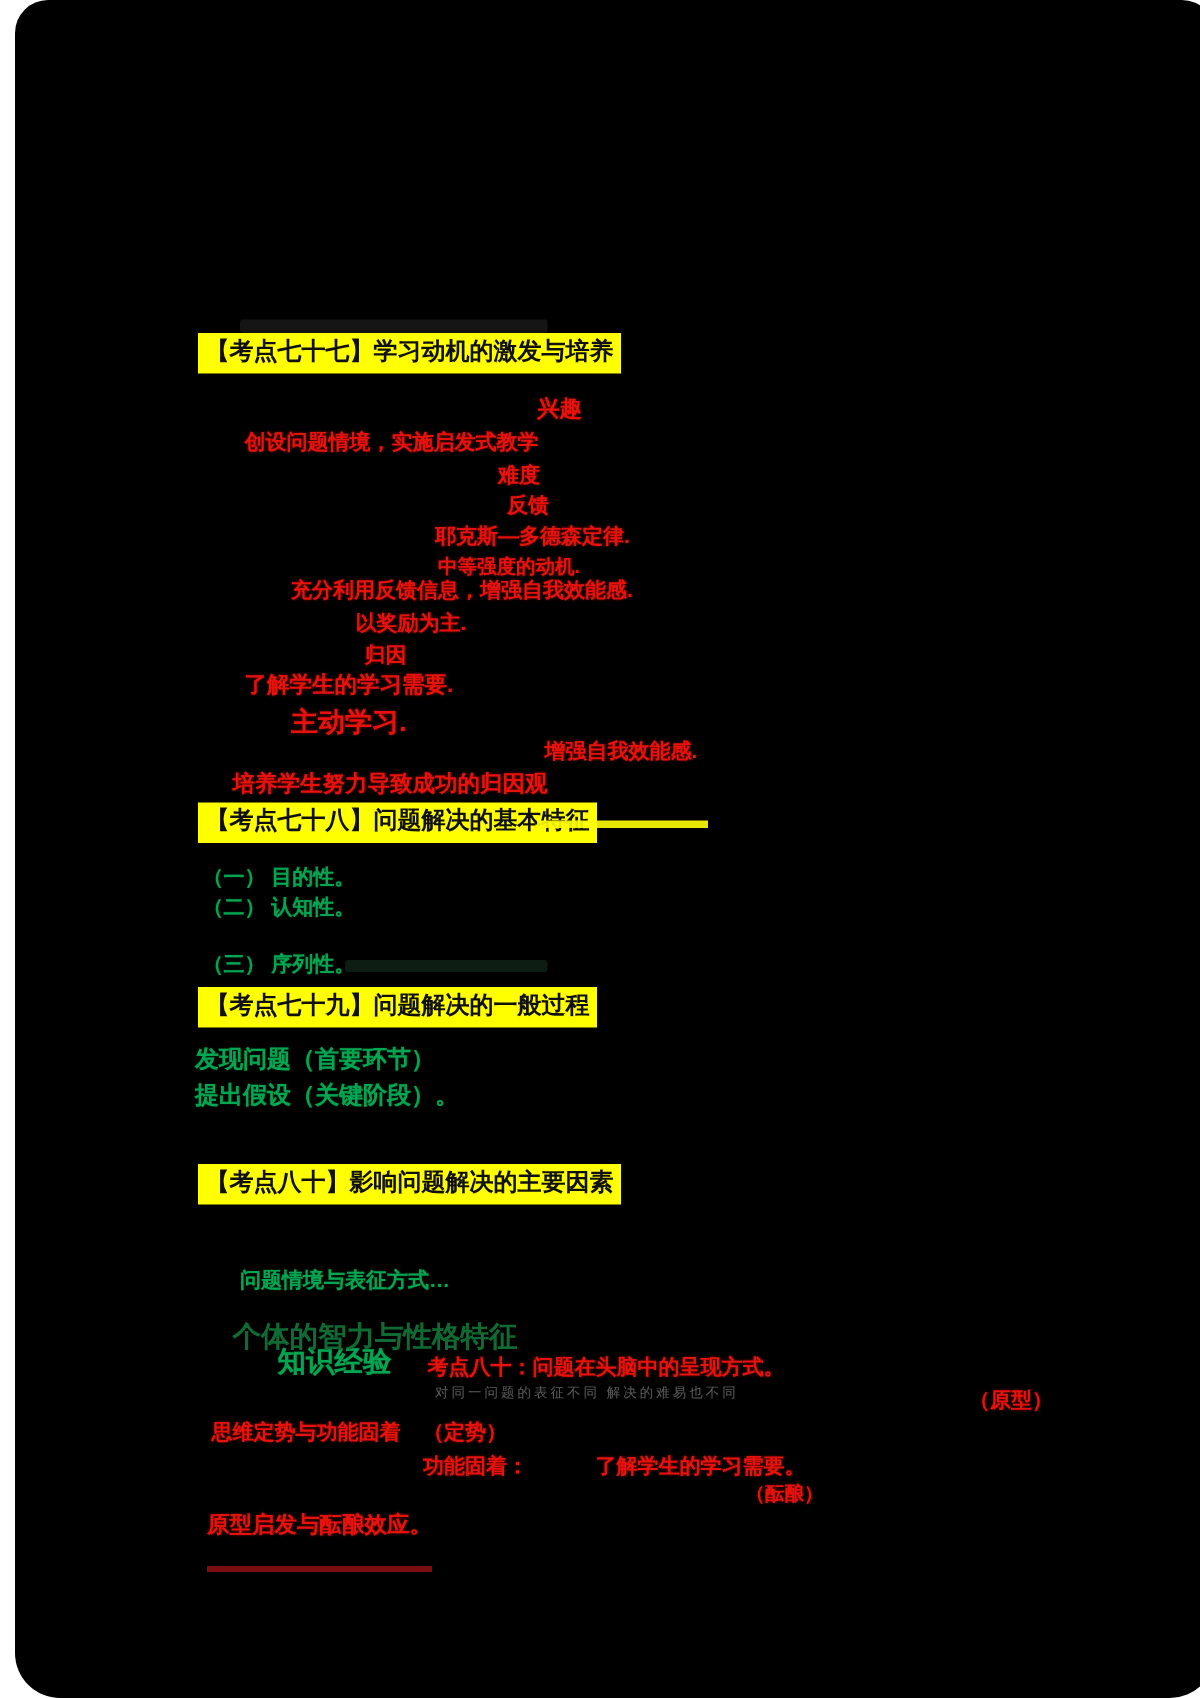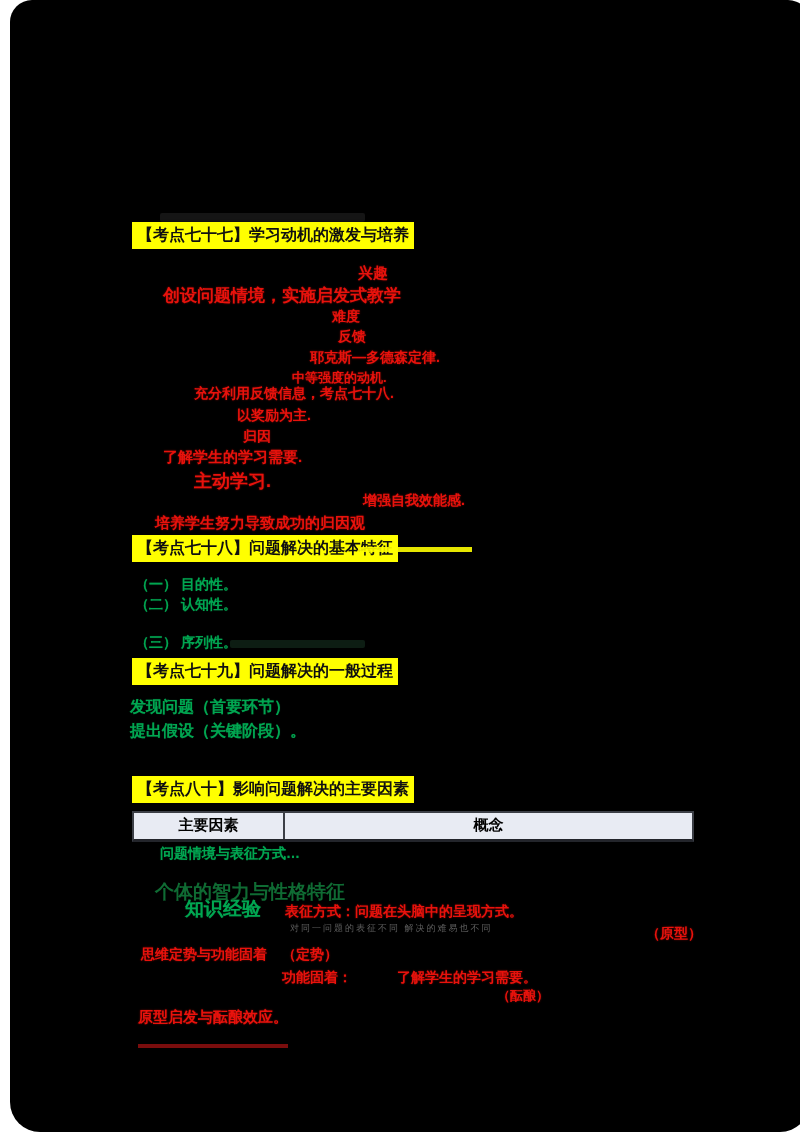--- a/index.html
+++ b/index.html
@@ -88,50 +88,43 @@
 
   <div class="heading h2">【考点七十八】问题解决的基本特征</div>
   <div class="yellow-streak"></div>
 
   <div class="heading h3">【考点七十九】问题解决的一般过程</div>
 
   <div class="dim-strip2"></div>
 
   <div class="heading h4">【考点八十】影响问题解决的主要因素</div>
 
-  <div class="factor-table">
-    <div class="thead">
-      <div class="cell c1">主要因素</div>
-      <div class="cell c2">概念</div>
-    </div>
-    <div class="tbody"></div>
-  </div>
 
 <span class="txt red" style="left: 348px; top: 264px; font-size: 15px;">兴趣</span>
-    <span class="txt red" style="left: 153px; top: 286px; font-size: 17px;">创设问题情境，实施启发式教学</span>
+    <span class="txt red" style="left: 153px; top: 286px; font-size: 14px;">创设问题情境，实施启发式教学</span>
     <span class="txt red" style="left: 322px; top: 308px; font-size: 14px;">难度</span>
     <span class="txt red" style="left: 328px; top: 328px; font-size: 14px;">反馈</span>
-    <span class="txt red" style="left: 270px; top: 349px; font-size: 14px; padding-left: 30px;">耶克斯—多德森定律.</span>
+    <span class="txt red" style="left: 250px; top: 349px; font-size: 14px; padding-left: 30px;">耶克斯—多德森定律.</span>
     <span class="txt red" style="left: 282px; top: 371px; font-size: 13px;">中等强度的动机.</span>
-    <span class="txt red" style="left: 184px; top: 385px; font-size: 14px;">充分利用反馈信息，考点七十八.</span>
+    <span class="txt red" style="left: 184px; top: 385px; font-size: 14px;">充分利用反馈信息，增强自我效能感.</span>
     <span class="txt red" style="left: 227px; top: 407px; font-size: 14px;">以奖励为主.</span>
     <span class="txt red" style="left: 233px; top: 428px; font-size: 14px;">归因</span>
     <span class="txt red" style="left: 153px; top: 448px; font-size: 15px;">了解学生的学习需要.</span>
     <span class="txt red" style="left: 184px; top: 471px; font-size: 18px;">主动学习.</span>
     <span class="txt red" style="left: 353px; top: 492px; font-size: 14px;">增强自我效能感.</span>
     <span class="txt red" style="left: 145px; top: 514px; font-size: 15px;">培养学生努力导致成功的归因观</span>
     <span class="txt green" style="left: 125px; top: 576px; font-size: 14px;">（一） 目的性。</span>
     <span class="txt green" style="left: 125px; top: 596px; font-size: 14px;">（二） 认知性。</span>
     <span class="txt green" style="left: 125px; top: 634px; font-size: 14px;">（三） 序列性。</span>
     <span class="txt green" style="left: 120px; top: 698px; font-size: 16px;">发现问题（首要环节）</span>
     <span class="txt green" style="left: 120px; top: 722px; font-size: 16px;">提出假设（关键阶段）。</span>
     <span class="txt green" style="left: 150px; top: 845px; font-size: 14px;">问题情境与表征方式…</span>
     <span class="txt green" style="left: 175px; top: 898px; font-size: 19px; text-align: right;">知识经验</span>
     <span class="txt dgreen" style="left: 145px; top: 881px; font-size: 19px;">个体的智力与性格特征</span>
-    <span class="txt red" style="left: 275px; top: 903px; font-size: 14px;">表征方式：问题在头脑中的呈现方式。</span>
+    <span class="txt red" style="left: 275px; top: 903px; font-size: 14px;">考点八十：问题在头脑中的呈现方式。</span>
     <span class="txt gray" style="left: 280px; top: 923px; font-size: 9px;">对同一问题的表征不同 解决的难易也不同</span>
     <span class="txt red" style="left: 636px; top: 925px; font-size: 14px;">（原型）</span>
     <span class="txt red" style="left: 131px; top: 946px; font-size: 14px;">思维定势与功能固着</span>
     <span class="txt red" style="left: 272px; top: 946px; font-size: 14px;">（定势）</span>
     <span class="txt red" style="left: 272px; top: 969px; font-size: 14px;">功能固着：</span>
     <span class="txt red" style="left: 387px; top: 969px; font-size: 14px;">了解学生的学习需要。</span>
     <span class="txt red" style="left: 487px; top: 989px; font-size: 13px;">（酝酿）</span>
     <span class="txt red ul" style="left: 128px; top: 1008px; font-size: 15px;">原型启发与酝酿效应。</span>
   </div>
 

